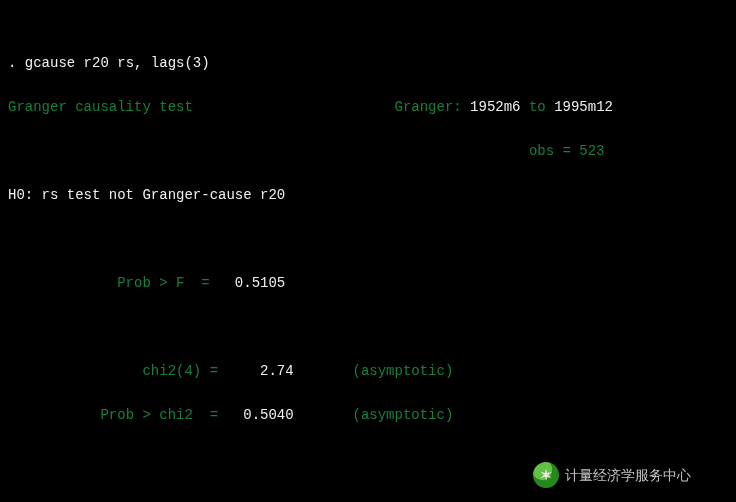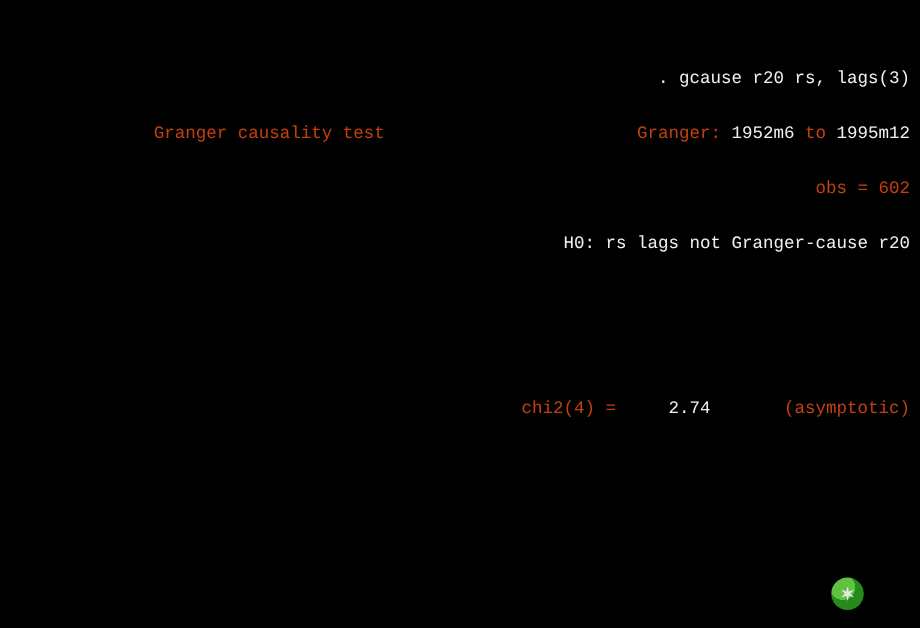--- a/index.html
+++ b/index.html
@@ -11,23 +11,23 @@
     font-size: 14px;
     line-height: 22px;
     overflow: hidden;
   }
   .terminal {
     padding: 8px 8px;
     white-space: pre;
     position: relative;
   }
   .white { color: #f0f0f0; }
-  .yellow { color: #c2410c; }
+  .yellow { color: #15803d; }
 
-  .row { display: block; height: 22px; text-align: right; }
+  .row { display: block; height: 22px; }
 
   .watermark {
     position: absolute;
     right: 45px;
     bottom: 14px;
     display: flex;
     align-items: center;
     gap: 6px;
     color: #d9d9d9;
     font-family: "Microsoft YaHei", sans-serif;
@@ -42,32 +42,35 @@
     color:#fff; font-size:14px; font-weight:bold;
   }
 </style>
 </head>
 <body>
 
 <div class="terminal">
 
 <span class="row"><span class="white">. </span><span class="white">gcause r20 rs, lags(3)</span></span>
 <span class="row"><span class="yellow">Granger causality test</span><span class="white">                        </span><span class="yellow">Granger:</span><span class="white"> </span><span class="white">1952m6</span><span class="yellow"> </span><span class="yellow">to</span><span class="white"> </span><span class="white">1995m12</span></span>
-<span class="row"><span class="white">                                                              </span><span class="yellow">obs = 602</span></span>
-<span class="row white">H0: rs lags not Granger-cause r20</span>
+<span class="row"><span class="white">                                                              </span><span class="yellow">obs = 523</span></span>
+<span class="row white">H0: rs test not Granger-cause r20</span>
 <span class="row"> </span>
+<span class="row"><span class="white">             </span><span class="yellow">Prob &gt; F  =</span><span class="white">   </span><span class="white">0.5105</span></span>
 <span class="row"> </span>
 <span class="row"><span class="white">                </span><span class="yellow">chi2(4) =</span><span class="white">     </span><span class="white">2.74</span><span class="white">       </span><span class="yellow">(asymptotic)</span></span>
+<span class="row"><span class="white">           </span><span class="yellow">Prob &gt; chi2  =</span><span class="white">   </span><span class="white">0.5040</span><span class="white">       </span><span class="yellow">(asymptotic)</span></span>
 <span class="row"> </span>
 
 
 
 
 
 
 
 
 
 </div>
 
 <div class="watermark">
   <span class="wm-icon">✶</span>
+  <span>计量经济学服务中心</span>
 </div>
 
 </body></html>

